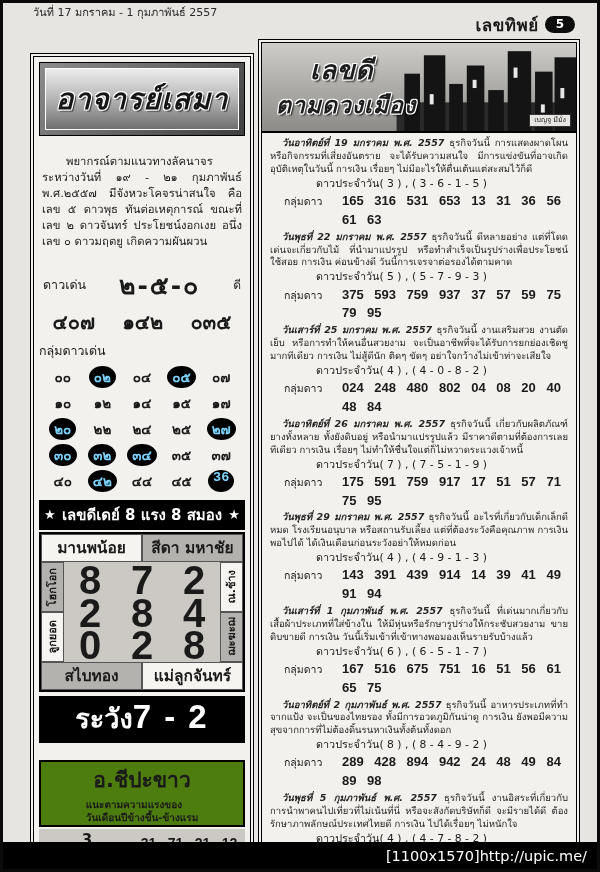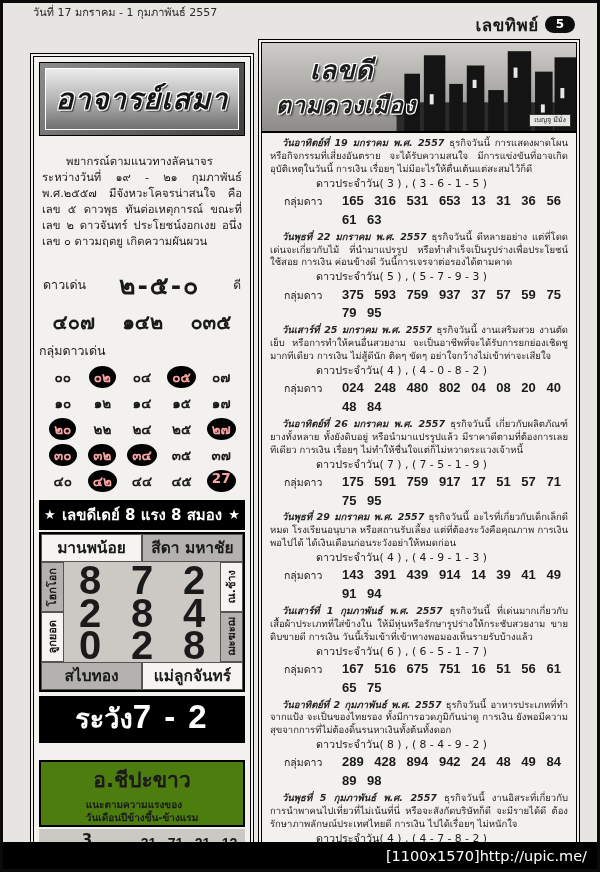--- a/index.html
+++ b/index.html
@@ -22,21 +22,21 @@
   .intro{font-size:11.3px;line-height:1.42;text-align:justify;text-indent:24px;padding:7px 3px 3px;}
   .star-row{display:flex;align-items:center;padding:0 4px;}
   .star-label{font-size:12.5px;}
   .star-value{flex:1;text-align:center;font-size:25px;font-weight:bold;letter-spacing:2px;}
   .star-note{font-size:12px;}
   .triples{display:flex;justify-content:space-around;font-size:20px;font-weight:bold;padding:1px 0 0;}
   .group-title{text-align:left;font-size:12.5px;padding:3px 0 1px;}
   .ngrid{display:grid;grid-template-columns:repeat(5,1fr);row-gap:4px;justify-items:center;
          font-size:13.5px;font-weight:bold;padding:4px 4px 8px;}
   .ncell{padding:0 5px;border-radius:50%;}
-  .ncell.hl{background:#000;color:#fca5a5;}
+  .ncell.hl{background:#000;color:#7dd3fc;font-family:Liberation Mono, monospace;}
   .dday-banner{background:#000;color:#fff;display:flex;justify-content:space-between;align-items:center;
                padding:3px 5px;font-size:15px;font-weight:bold;white-space:nowrap;}
   .dday-star{font-size:13px;}
   
   .board{border:2px solid #000;margin-top:2px;background:#c9c7c3;}
   .board-top,.board-bot{display:flex;height:28px;font-size:15.5px;font-weight:bold;text-align:center;}
   .bcell{flex:1;display:flex;align-items:center;justify-content:center;border:1px solid #555;box-sizing:border-box;}
   .bg-w{background:#f6f4f0;} .bg-g{background:#b4b2ae;}
   .board-mid{display:flex;height:100px;}
   .strip{width:23px;display:flex;flex-direction:column;}
@@ -135,21 +135,21 @@
       <span class="ncell hl">๒๗</span>
       <span class="ncell hl">๓๐</span>
       <span class="ncell hl">๓๒</span>
       <span class="ncell hl">๓๔</span>
       <span class="ncell">๓๕</span>
       <span class="ncell">๓๗</span>
       <span class="ncell">๔๐</span>
       <span class="ncell hl">๔๒</span>
       <span class="ncell">๔๔</span>
       <span class="ncell">๔๕</span>
-      <span class="ncell hl">27</span>
+      <span class="ncell hl">36</span>
     </div>
     <div class="dday-banner">
       <span class="dday-star">★</span>
       <span>เลขดีเดย์ 8 แรง 8 สมอง</span>
       <span class="dday-star">★</span>
     </div>
     <div class="board">
       <div class="board-top">
         <div class="bcell bg-w">มานพน้อย</div>
         <div class="bcell bg-g">สีดา มหาชัย</div>

